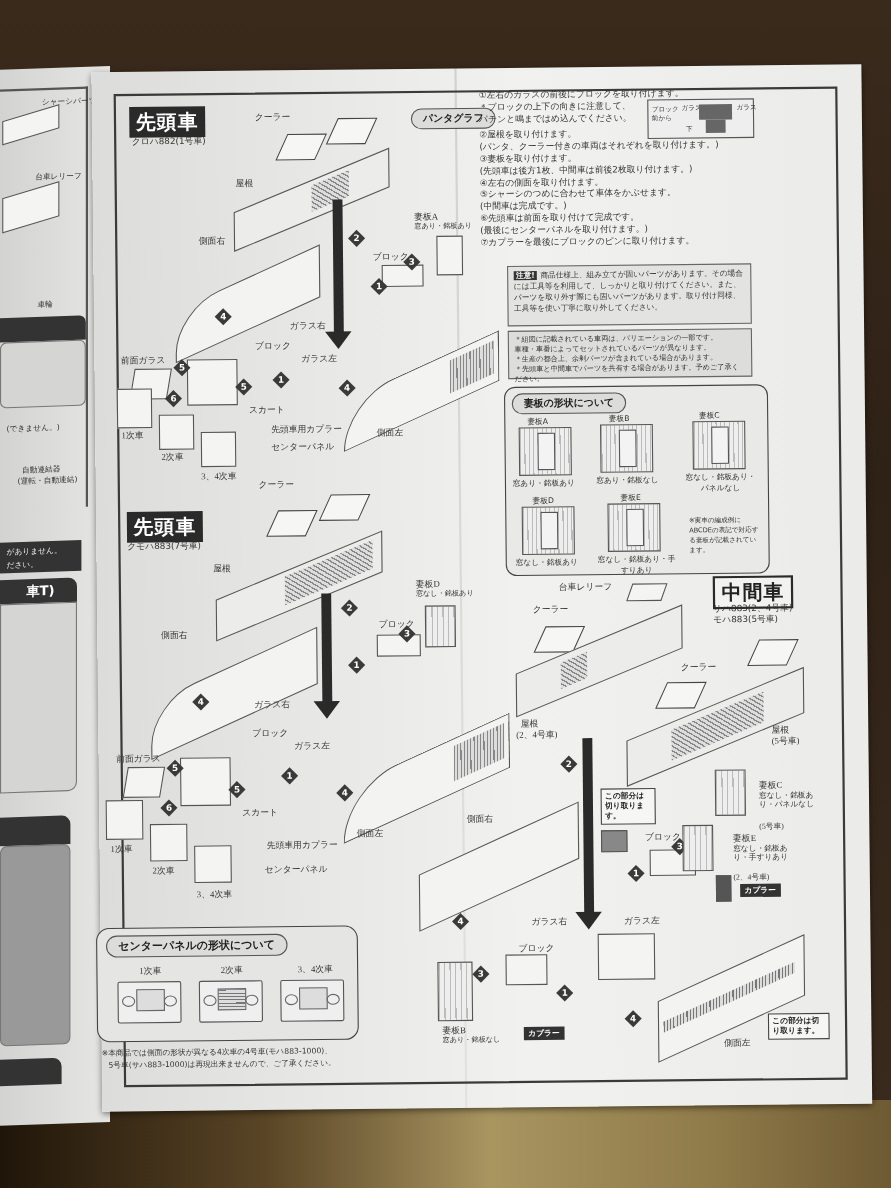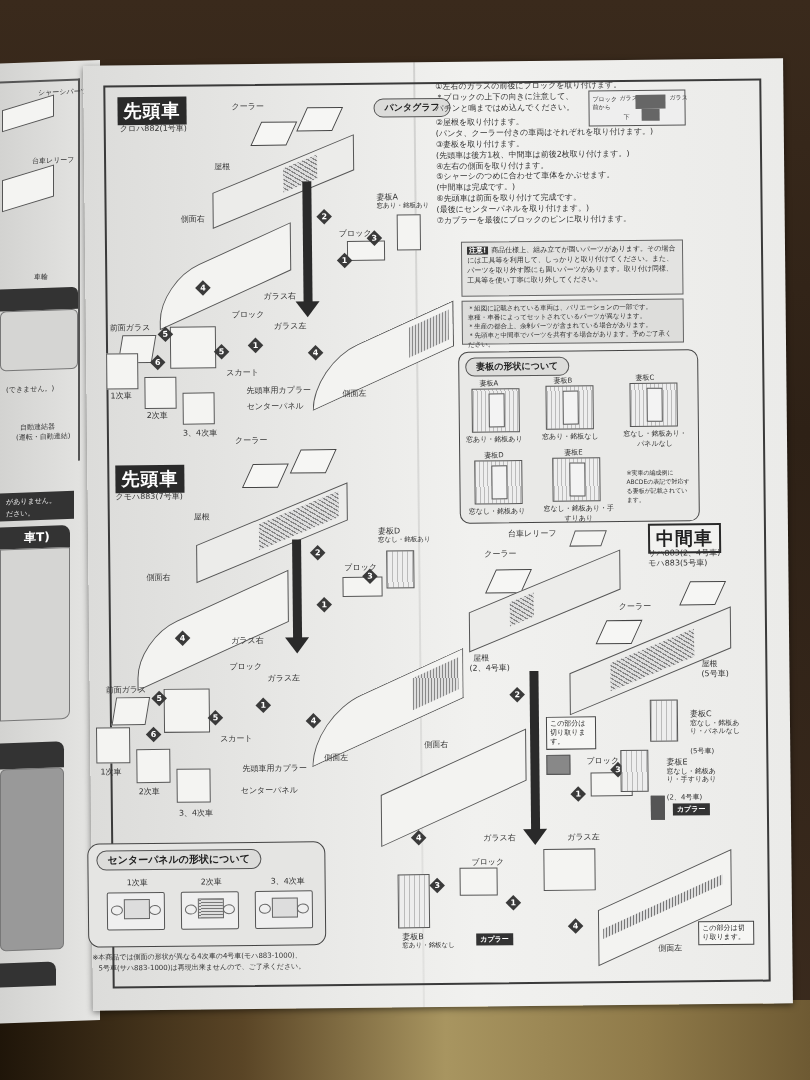--- a/index.html
+++ b/index.html
@@ -34,21 +34,21 @@
   .frame{position:absolute;left:20px;top:20px;right:22px;bottom:22px;border:2px solid #3a3a3a;}
   .section-title{
     position:absolute;background:#2a2a2a;color:#fff;font-weight:bold;
     font-size:18px;padding:2px 6px;letter-spacing:1px;
   }
   .section-title-outline{
     position:absolute;border:2px solid #2a2a2a;color:#222;font-weight:bold;
     font-size:18px;padding:1px 6px;background:#f2f2f0;letter-spacing:1px;
   }
   .subtitle{position:absolute;font-size:8px;color:#333;white-space:nowrap;}
-  .label{position:absolute;font-size:8px;color:#333;white-space:nowrap;line-height:1.2;}
+  .label{position:absolute;font-size:8px;color:#333;white-space:nowrap;line-height:1.2;font-family:Liberation Serif, serif;}
   .pill{
     position:absolute;border:1px solid #555;border-radius:12px;background:#dcdcda;
     font-size:9px;padding:2px 10px;color:#222;font-weight:bold;
   }
   .steps{position:absolute;left:352px;top:20px;width:320px;}
   .step{font-size:8px;color:#333;line-height:1.35;white-space:nowrap;}
   .block-diagram{
     position:absolute;left:505px;top:30px;width:95px;height:34px;border:1px solid #555;background:#eee;
   }
   .bd-label{position:absolute;font-size:6px;color:#333;white-space:nowrap;}
@@ -84,21 +84,21 @@
   .roof{position:absolute;border:1px solid #555;background:#ececea;transform:skewY(-22deg);}
   .roof-grid{position:absolute;background:repeating-linear-gradient(45deg,#888 0 1px,#ddd 1px 3px);}
   .side{position:absolute;border:1px solid #555;background:#f3f3f1;transform:skewY(-24deg);}
   .big-arrow{position:absolute;width:9px;background:#2a2a2a;}
   .big-arrow::after{content:"";position:absolute;left:-8px;bottom:-14px;border-left:12px solid transparent;border-right:12px solid transparent;border-top:16px solid #2a2a2a;}
   .diamond{
     position:absolute;width:11px;height:11px;background:#3a3a3a;transform:rotate(45deg);
   }
   .diamond span{display:block;transform:rotate(-45deg);color:#fff;font-size:8px;font-weight:bold;text-align:center;line-height:11px;}
   .tag-dark{position:absolute;background:#333;color:#fff;font-size:7px;font-weight:bold;padding:1px 4px;}
-  .callout{position:absolute;border:1px solid #444;background:#f6f6f4;font-size:7px;color:#222;padding:2px 3px;line-height:1.3;}
+  .callout{position:absolute;border:1px solid #444;background:#f6f6f4;font-size:7px;color:#222;padding:2px 3px;line-height:1.3;font-weight:bold;}
 </style>
 </head>
 <body>
 
 <div class="table-bottom"></div>
 
 <div class="left-page">
   <div class="left-inner">
     <div class="lp-border"></div>
     <div class="lp-label" style="left:58px;top:26px;">シャーシパーツ</div>

